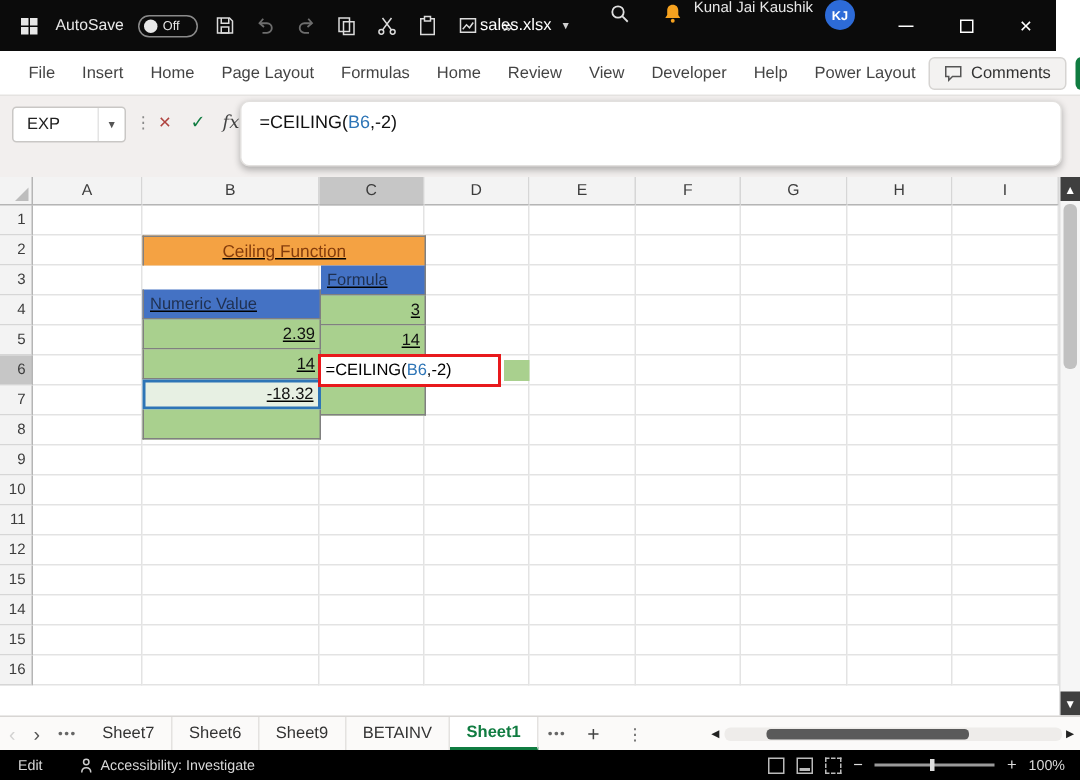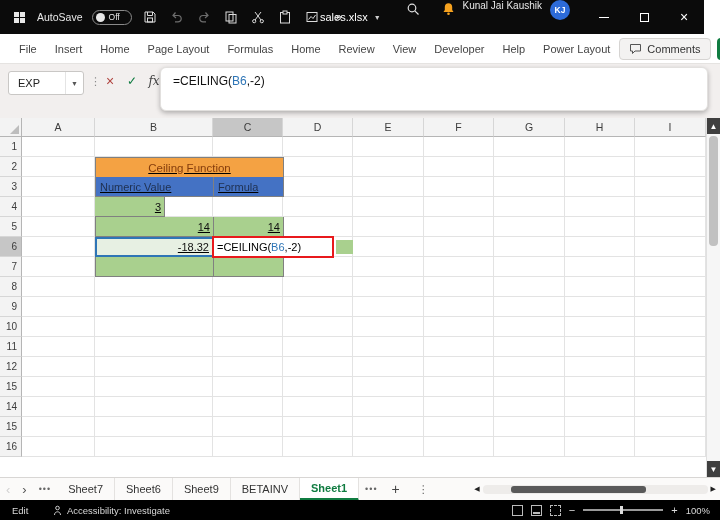--- a/index.html
+++ b/index.html
@@ -54,21 +54,21 @@
   .g-row{display:flex;height:20px;}
   .g-rh{background:#f3f3f3;border-right:1px solid #b5b5b5;border-bottom:1px solid #d6d6d6;font-size:10px;color:#3c3c3c;display:flex;align-items:center;justify-content:flex-end;padding-right:4px;}
   .g-rh.active{background:#c6c6c6;}
   .g-cell{border-right:1px solid #e3e3e3;border-bottom:1px solid #e3e3e3;}
 
   
   .table-overlay{position:absolute;left:95px;top:39px;width:189px;text-decoration:underline;}
   .t-title{width:189px;height:20px;background:var(--table-orange);color:var(--table-orange-text);font-size:11.5px;display:flex;align-items:center;justify-content:center;border:1px solid #808080;border-bottom:none;}
   .t-row{display:flex;height:20px;}
   .t-cell{height:20px;border-bottom:1px solid #808080;font-size:11px;display:flex;align-items:center;color:#111;}
-  .t-cell.cb{width:119px;border-left:1px solid #808080;border-right:1px solid #808080;}
+  .t-cell.cb{width:119px;border-left:1px solid #808080;border-right:1px solid #808080;margin-top:16px;}
   .t-cell.cc{width:70px;border-right:1px solid #808080;}
   .t-cell.hdr{background:var(--table-blue);color:var(--table-blue-text);padding-left:4px;}
   .t-cell.green{background:var(--table-green);}
   .t-cell.num{justify-content:flex-end;padding-right:3px;}
   .t-cell.refcell{background:#e7f0e3;border:2px solid var(--reference-blue);}
   .edit-cell{position:absolute;left:117px;top:79px;width:122px;height:22px;background:#fff;border:2px solid var(--annotation-red);font-size:11px;display:flex;align-items:center;padding-left:3px;color:#000;z-index:6;white-space:nowrap;}
   .fill-artifact{position:absolute;left:241px;top:83px;width:17px;height:14px;background:var(--table-green);z-index:5;}
 
   
   .vscroll{position:absolute;right:0;top:0;width:14px;height:359px;background:#f6f6f6;border-left:1px solid #e0e0e0;}
@@ -455,20 +455,21 @@
         </div>
       </div>
 
     <div class="table-overlay">
       <div class="t-title">Ceiling Function</div>
       <div class="t-row">
         <div class="t-cell cb hdr">Numeric Value</div>
         <div class="t-cell cc hdr">Formula</div>
       </div>
       <div class="t-row">
+        <div class="t-cell cb green num">2.39</div>
         <div class="t-cell cc green num">3</div>
       </div>
       <div class="t-row">
         <div class="t-cell cb green num">14</div>
         <div class="t-cell cc green num">14</div>
       </div>
       <div class="t-row">
         <div class="t-cell cb refcell num">-18.32</div>
         <div class="t-cell cc green"></div>
       </div>

